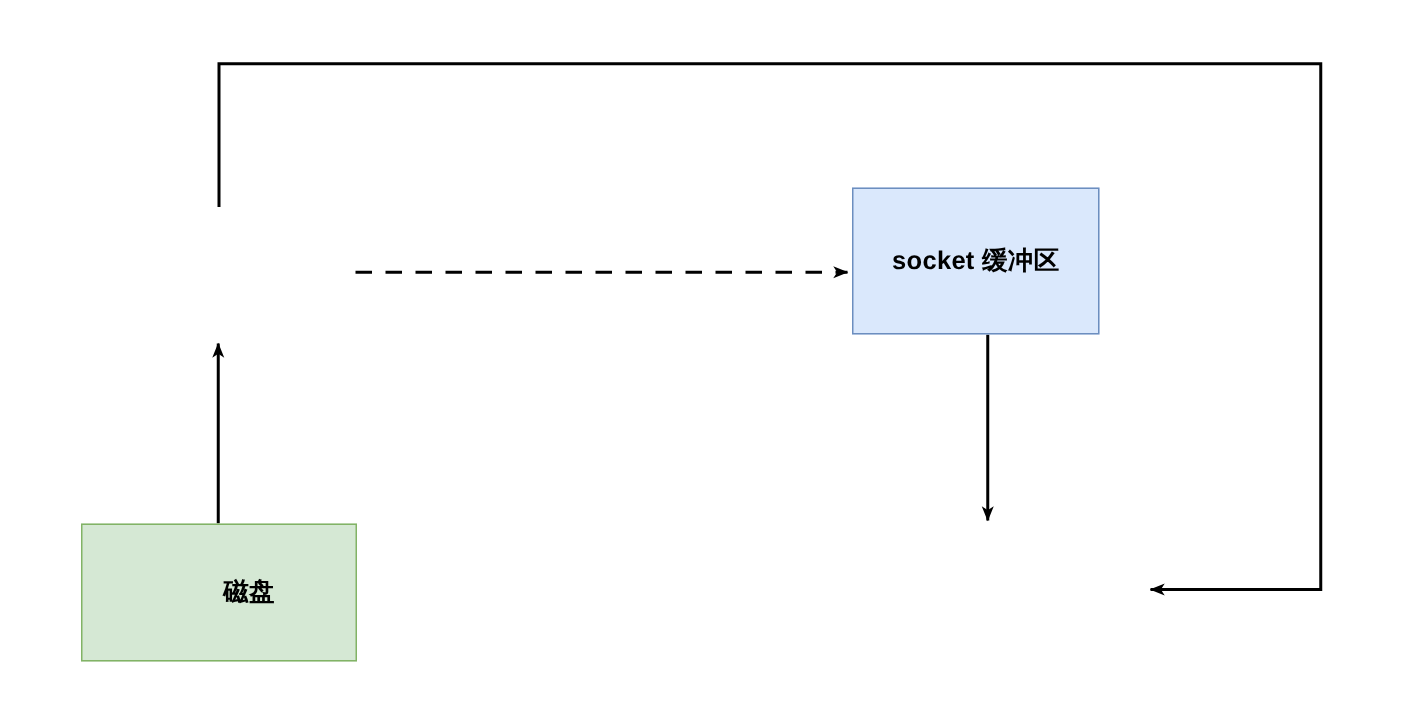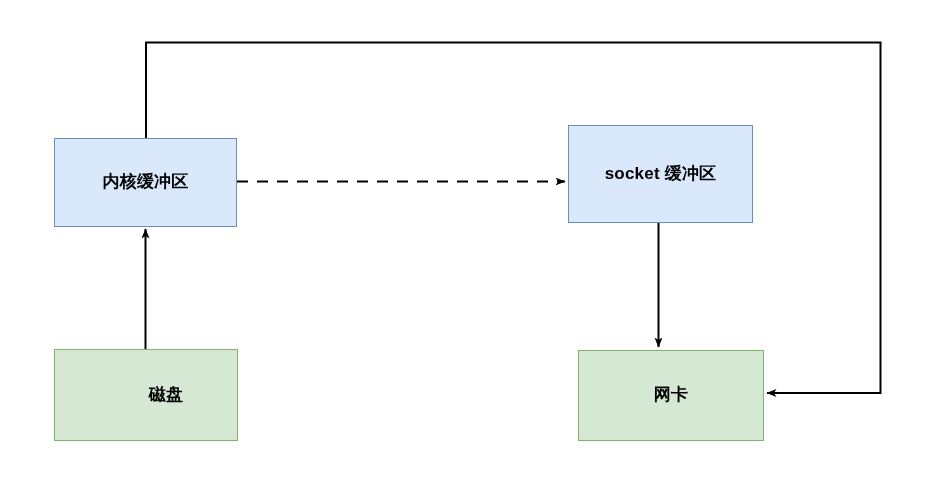--- a/index.html
+++ b/index.html
@@ -42,21 +42,21 @@
   }
   .node.blue {
     background: #dae8fc;
     border: 1px solid #6c8ebf;
   }
   .node.green {
     background: #d5e8d4;
     border: 1px solid #82b366;
   }
   #node-kernel-buffer { left: 54px;  top: 138px; width: 183px; height: 89px; }
-  #node-socket-buffer { left: 568px; top: 125px; width: 185px; height: 98px; }
+  #node-socket-buffer { left: 568px; top: 125px; width: 165px; height: 98px; }
   #node-disk         { left: 54px;  top: 349px; width: 184px; height: 92px; padding-left: 40px; }
   #node-netcard      { left: 578px; top: 350px; width: 186px; height: 91px; }
 </style>
 </head>
 <body>
 
 <div id="canvas">
 
   <svg id="edges" viewBox="0 0 942 479" width="942" height="479" xmlns="http://www.w3.org/2000/svg">
     <defs>
@@ -70,29 +70,23 @@
 
     <path d="M145.5,349 L145.5,229" fill="none" stroke="#000000" stroke-width="2" marker-end="url(#arrow-solid)"></path>
 
     <path d="M237,181.5 L565,181.5" fill="none" stroke="#000000" stroke-width="2" stroke-dasharray="11 9" marker-end="url(#arrow-dash)"></path>
 
     <path d="M658.5,223 L658.5,347" fill="none" stroke="#000000" stroke-width="2" marker-end="url(#arrow-solid)"></path>
 
     <path d="M146,138 L146,42.5 L880.5,42.5 L880.5,393 L767,393" fill="none" stroke="#000000" stroke-width="2" stroke-linejoin="miter" marker-end="url(#arrow-solid)"></path>
   </svg>
 
-  <div class="node blue" id="node-kernel-buffer">
-    <span>内核缓冲区</span>
-  </div>
 
   <div class="node blue" id="node-socket-buffer">
     <span>socket 缓冲区</span>
   </div>
 
   <div class="node green" id="node-disk">
     <span>磁盘</span>
   </div>
 
-  <div class="node green" id="node-netcard">
-    <span>网卡</span>
-  </div>
 
 </div>
 
 </body></html>

